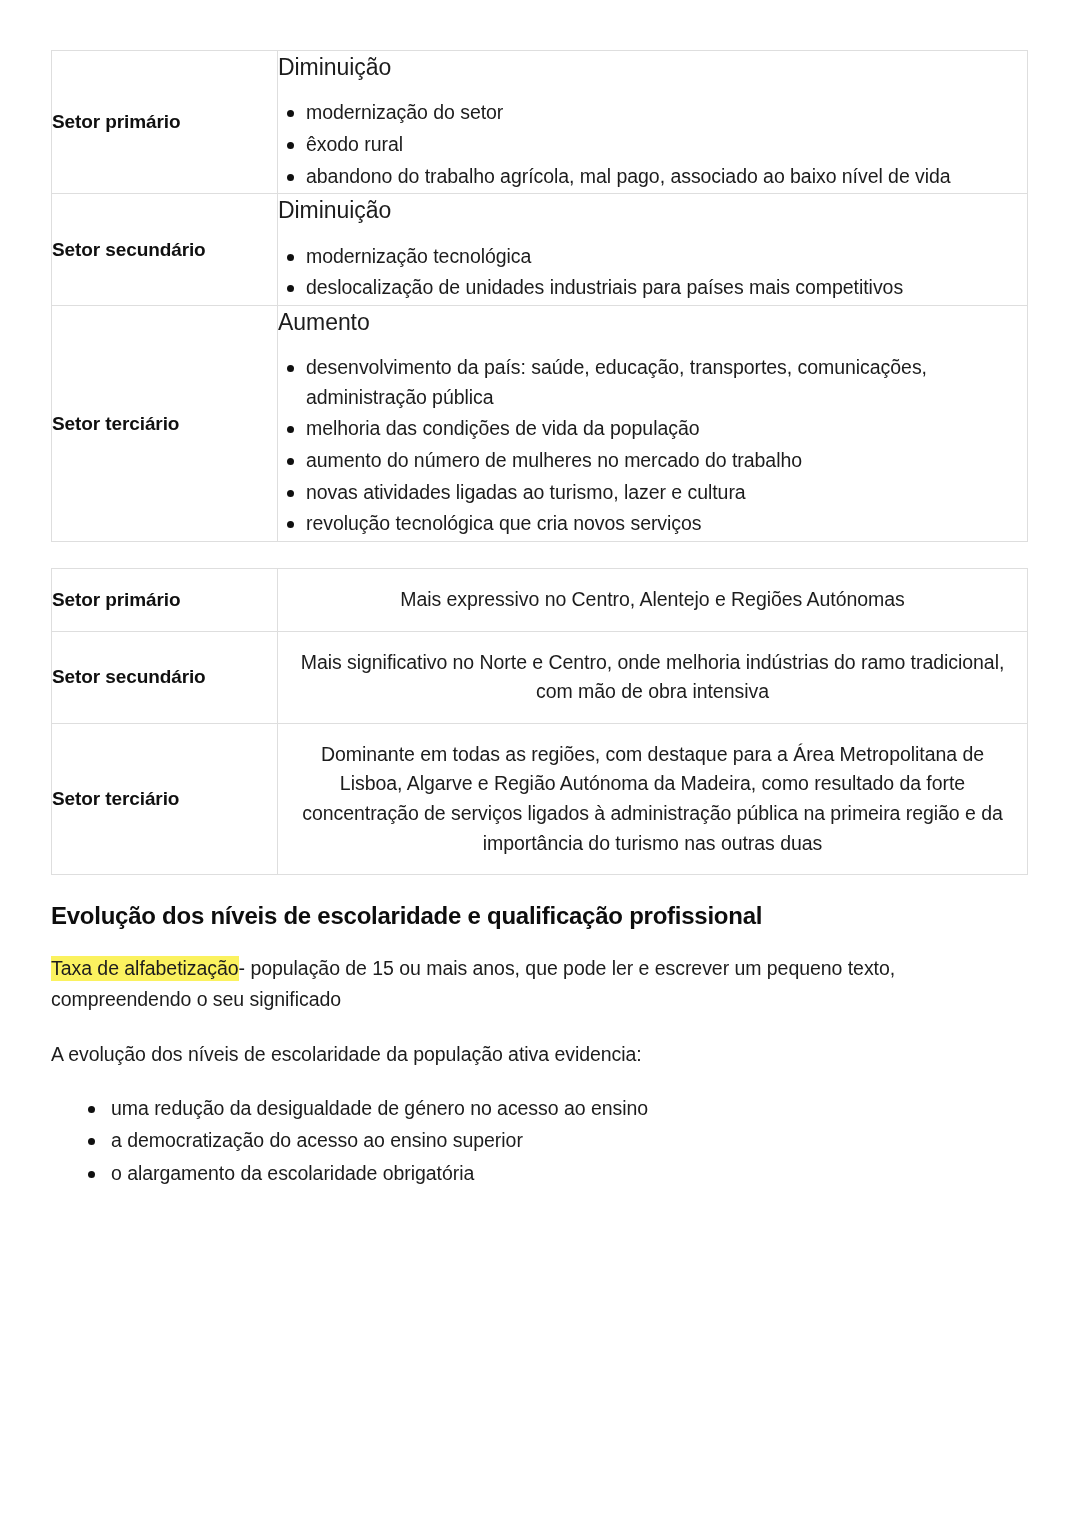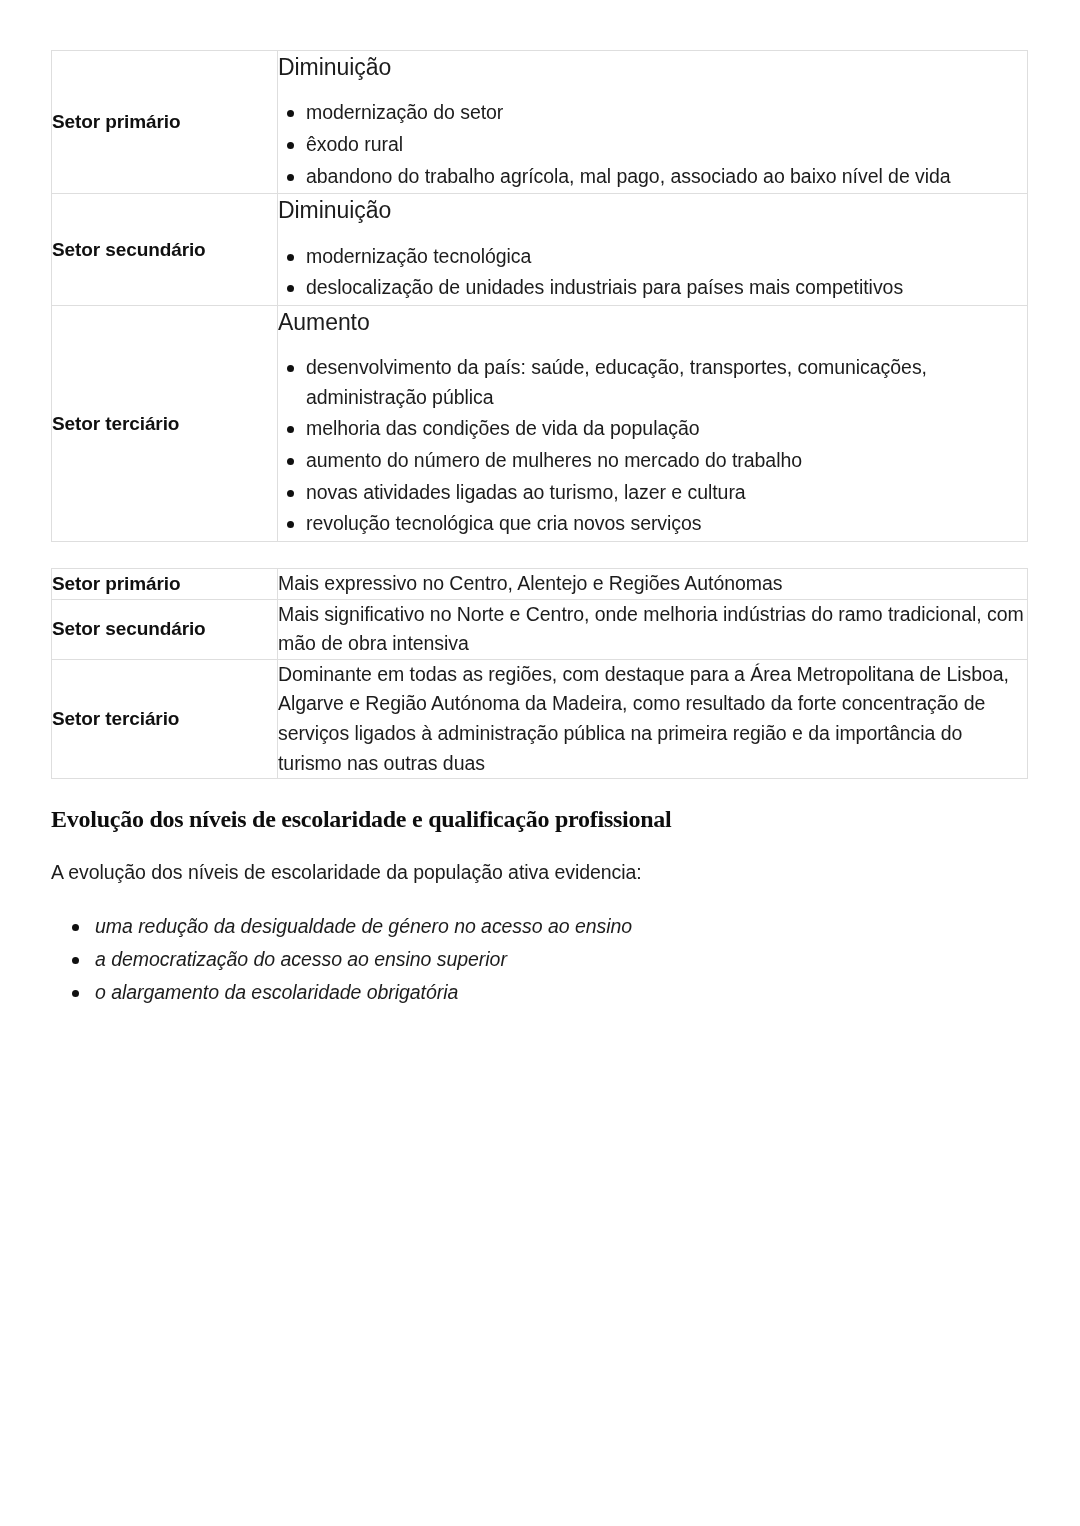--- a/index.html
+++ b/index.html
@@ -77,58 +77,57 @@
     content: "";
     position: absolute;
     left: 9px;
     top: 12px;
     width: 7px;
     height: 7px;
     border-radius: 50%;
     background: #101010;
   }
   .plain-line {
-    margin: 0;
-    font-size: 19.5px;
-    line-height: 1.52;
-    letter-spacing: -0.05px;
+    margin: 16px;
+    font-size: 19.5px;
+    line-height: 1.52;
+    letter-spacing: -0.05px;
+    text-align: center;
   }
 
   .table-gap { height: 26px; }
 
   
   .section {
     margin-top: 25px;
   }
   h2.section-heading {
     margin: 0 0 22px 0;
     font-size: 24px;
     font-weight: bold;
     line-height: 1.3;
     color: #0d0d0d;
     letter-spacing: -0.25px;
-    font-family: Liberation Serif, serif;
   }
   p.body-para {
     margin: 0 0 24px 0;
     font-size: 19.5px;
     line-height: 1.58;
     color: #1c1c1c;
     letter-spacing: -0.05px;
     max-width: 945px;
   }
   .hl {
     background: #fbf25f;
     padding: 1px 0 2px 0;
   }
   ul.body-list {
-    margin: 0;
+    margin: 16px;
     padding: 0;
     list-style: none;
-    font-style: italic;
   }
   ul.body-list > li {
     position: relative;
     padding-left: 44px;
     margin: 0 0 3px 0;
     font-size: 19.5px;
     line-height: 1.52;
     color: #1c1c1c;
     letter-spacing: -0.05px;
   }
@@ -208,20 +207,21 @@
         <td class="content-cell mid">
           <p class="plain-line">Dominante em todas as regiões, com destaque para a Área Metropolitana de Lisboa, Algarve e Região Autónoma da Madeira, como resultado da forte concentração de serviços ligados à administração pública na primeira região e da importância do turismo nas outras duas</p>
         </td>
       </tr>
     </tbody>
   </table>
 
   <div class="section">
     <h2 class="section-heading">Evolução dos níveis de escolaridade e qualificação profissional</h2>
 
+    <p class="body-para"><span class="hl">Taxa de alfabetização</span><span>- população de 15 ou mais anos, que pode ler e escrever um pequeno texto, compreendendo o seu significado</span></p>
 
     <p class="body-para">A evolução dos níveis de escolaridade da população ativa evidencia:</p>
 
     <ul class="body-list">
       <li>uma redução da desigualdade de género no acesso ao ensino</li>
       <li>a democratização do acesso ao ensino superior</li>
       <li>o alargamento da escolaridade obrigatória</li>
     </ul>
   </div>
 

